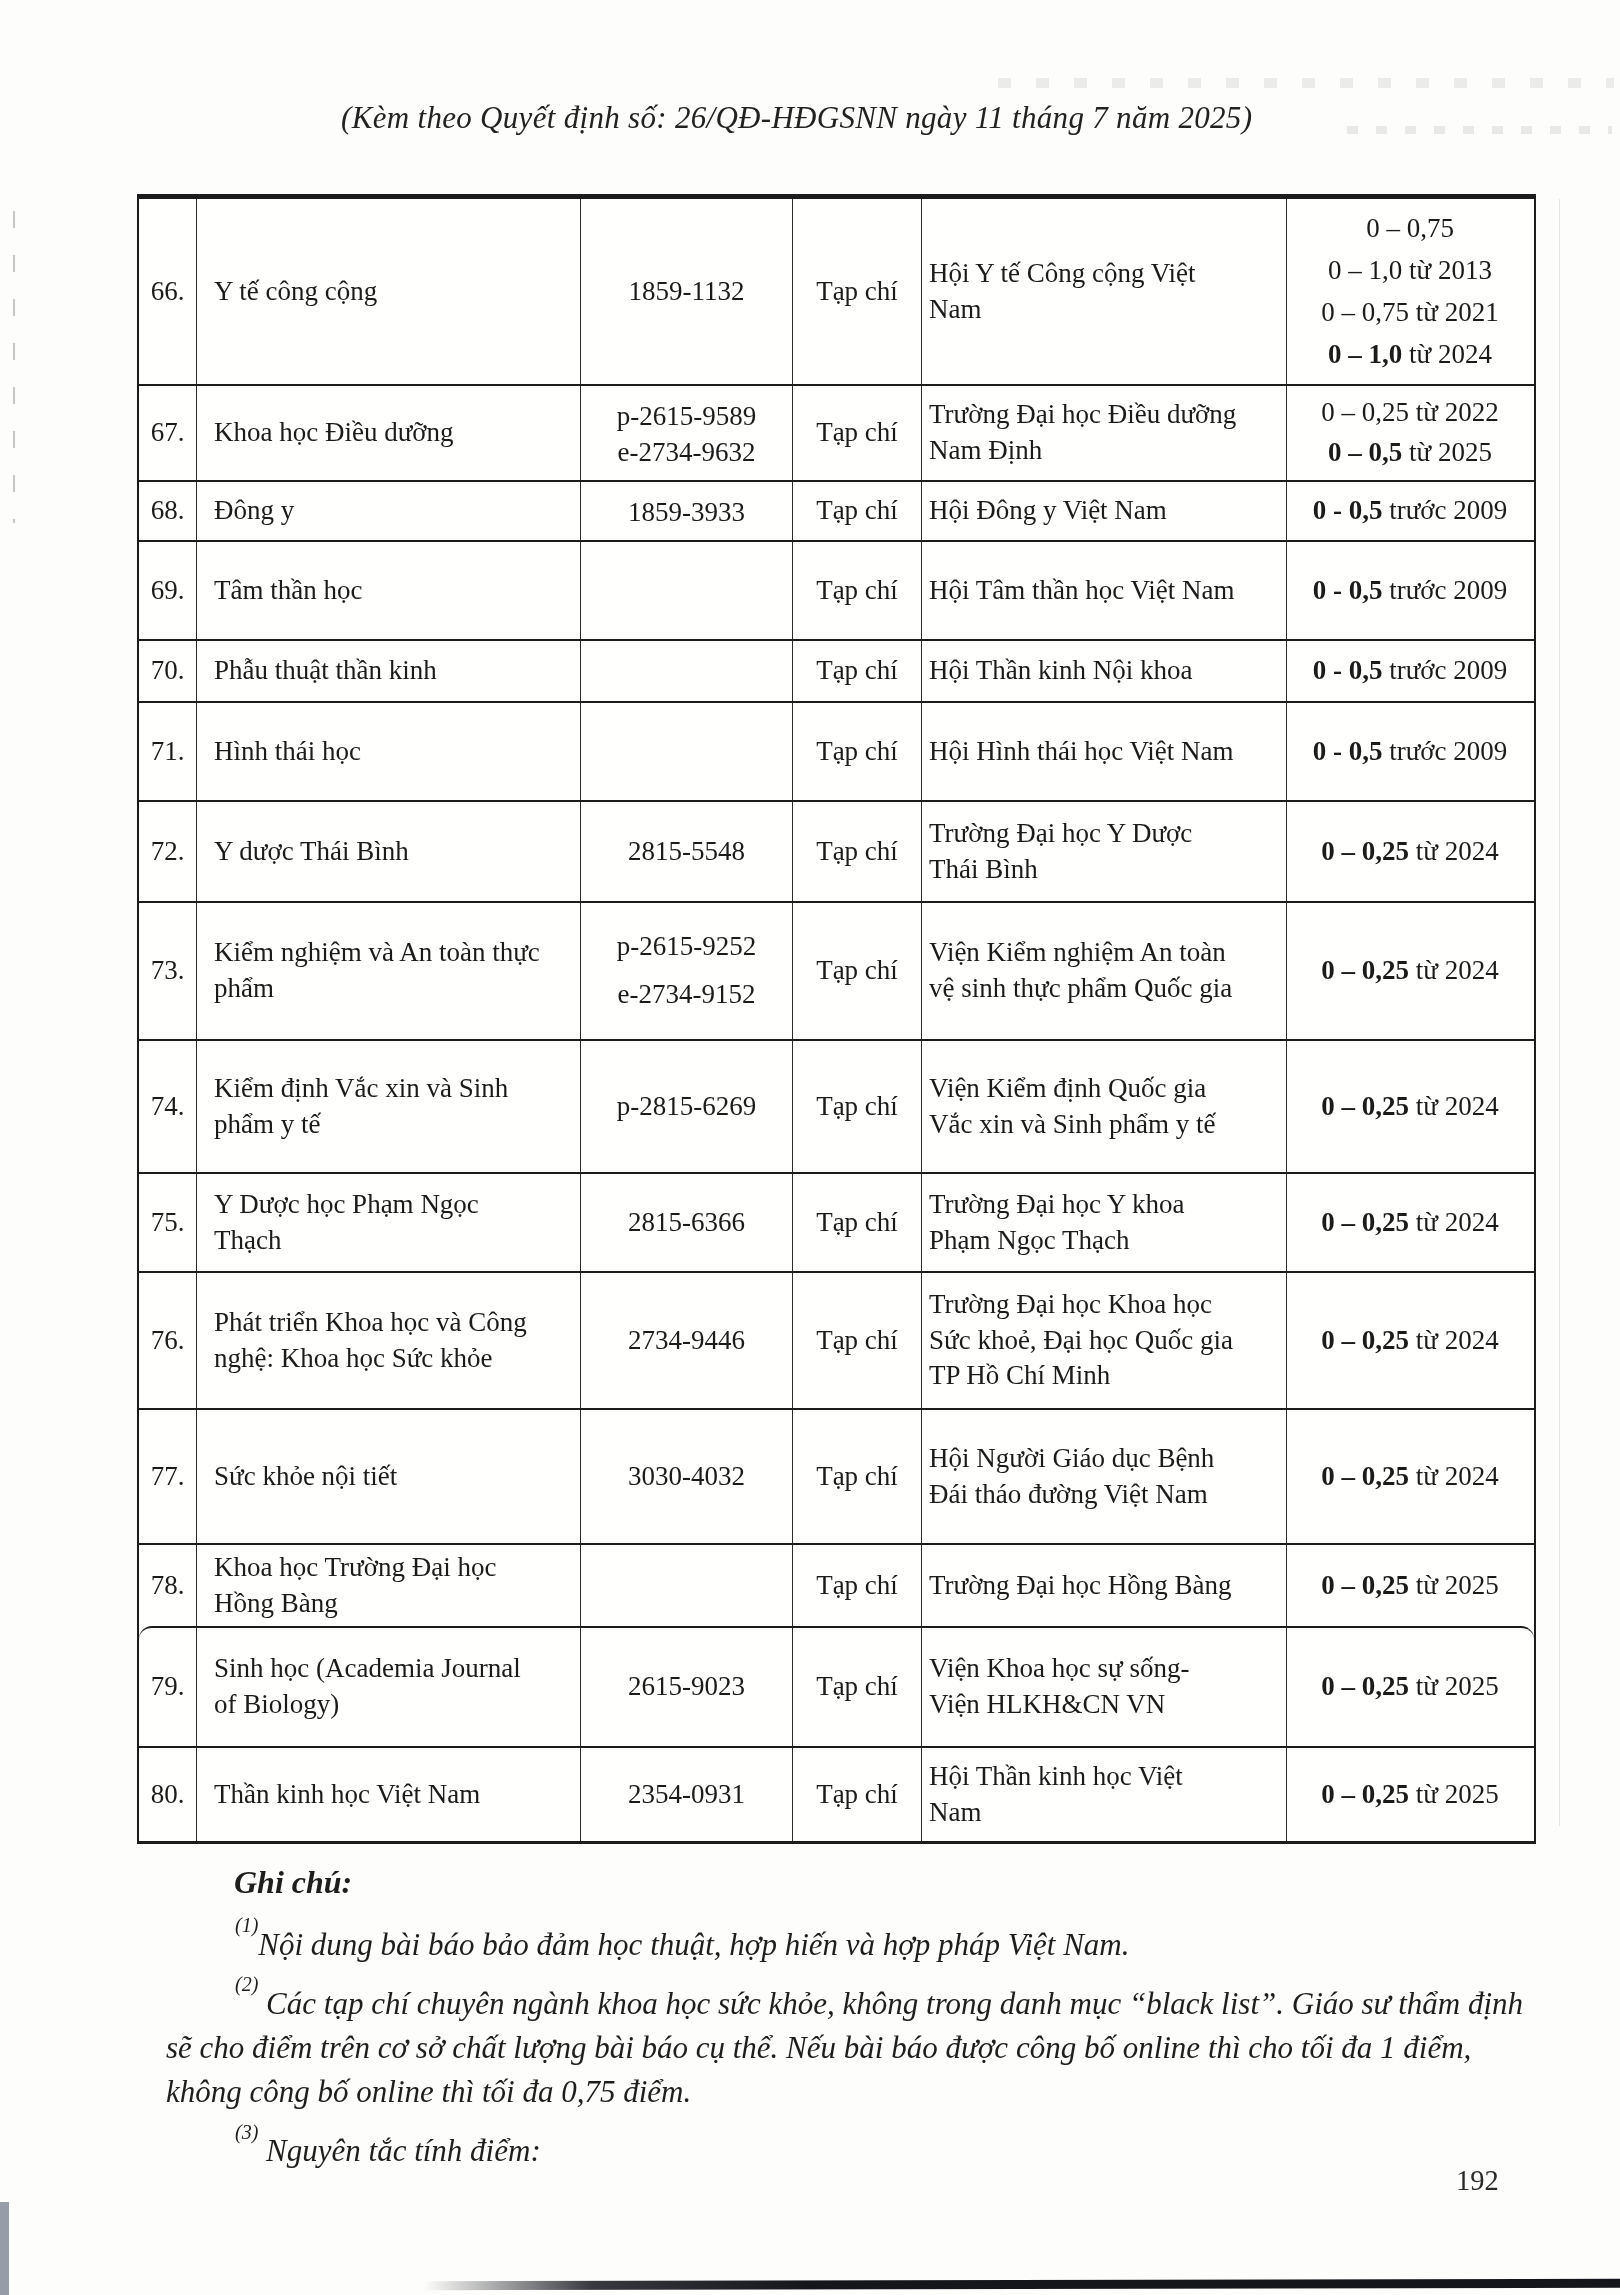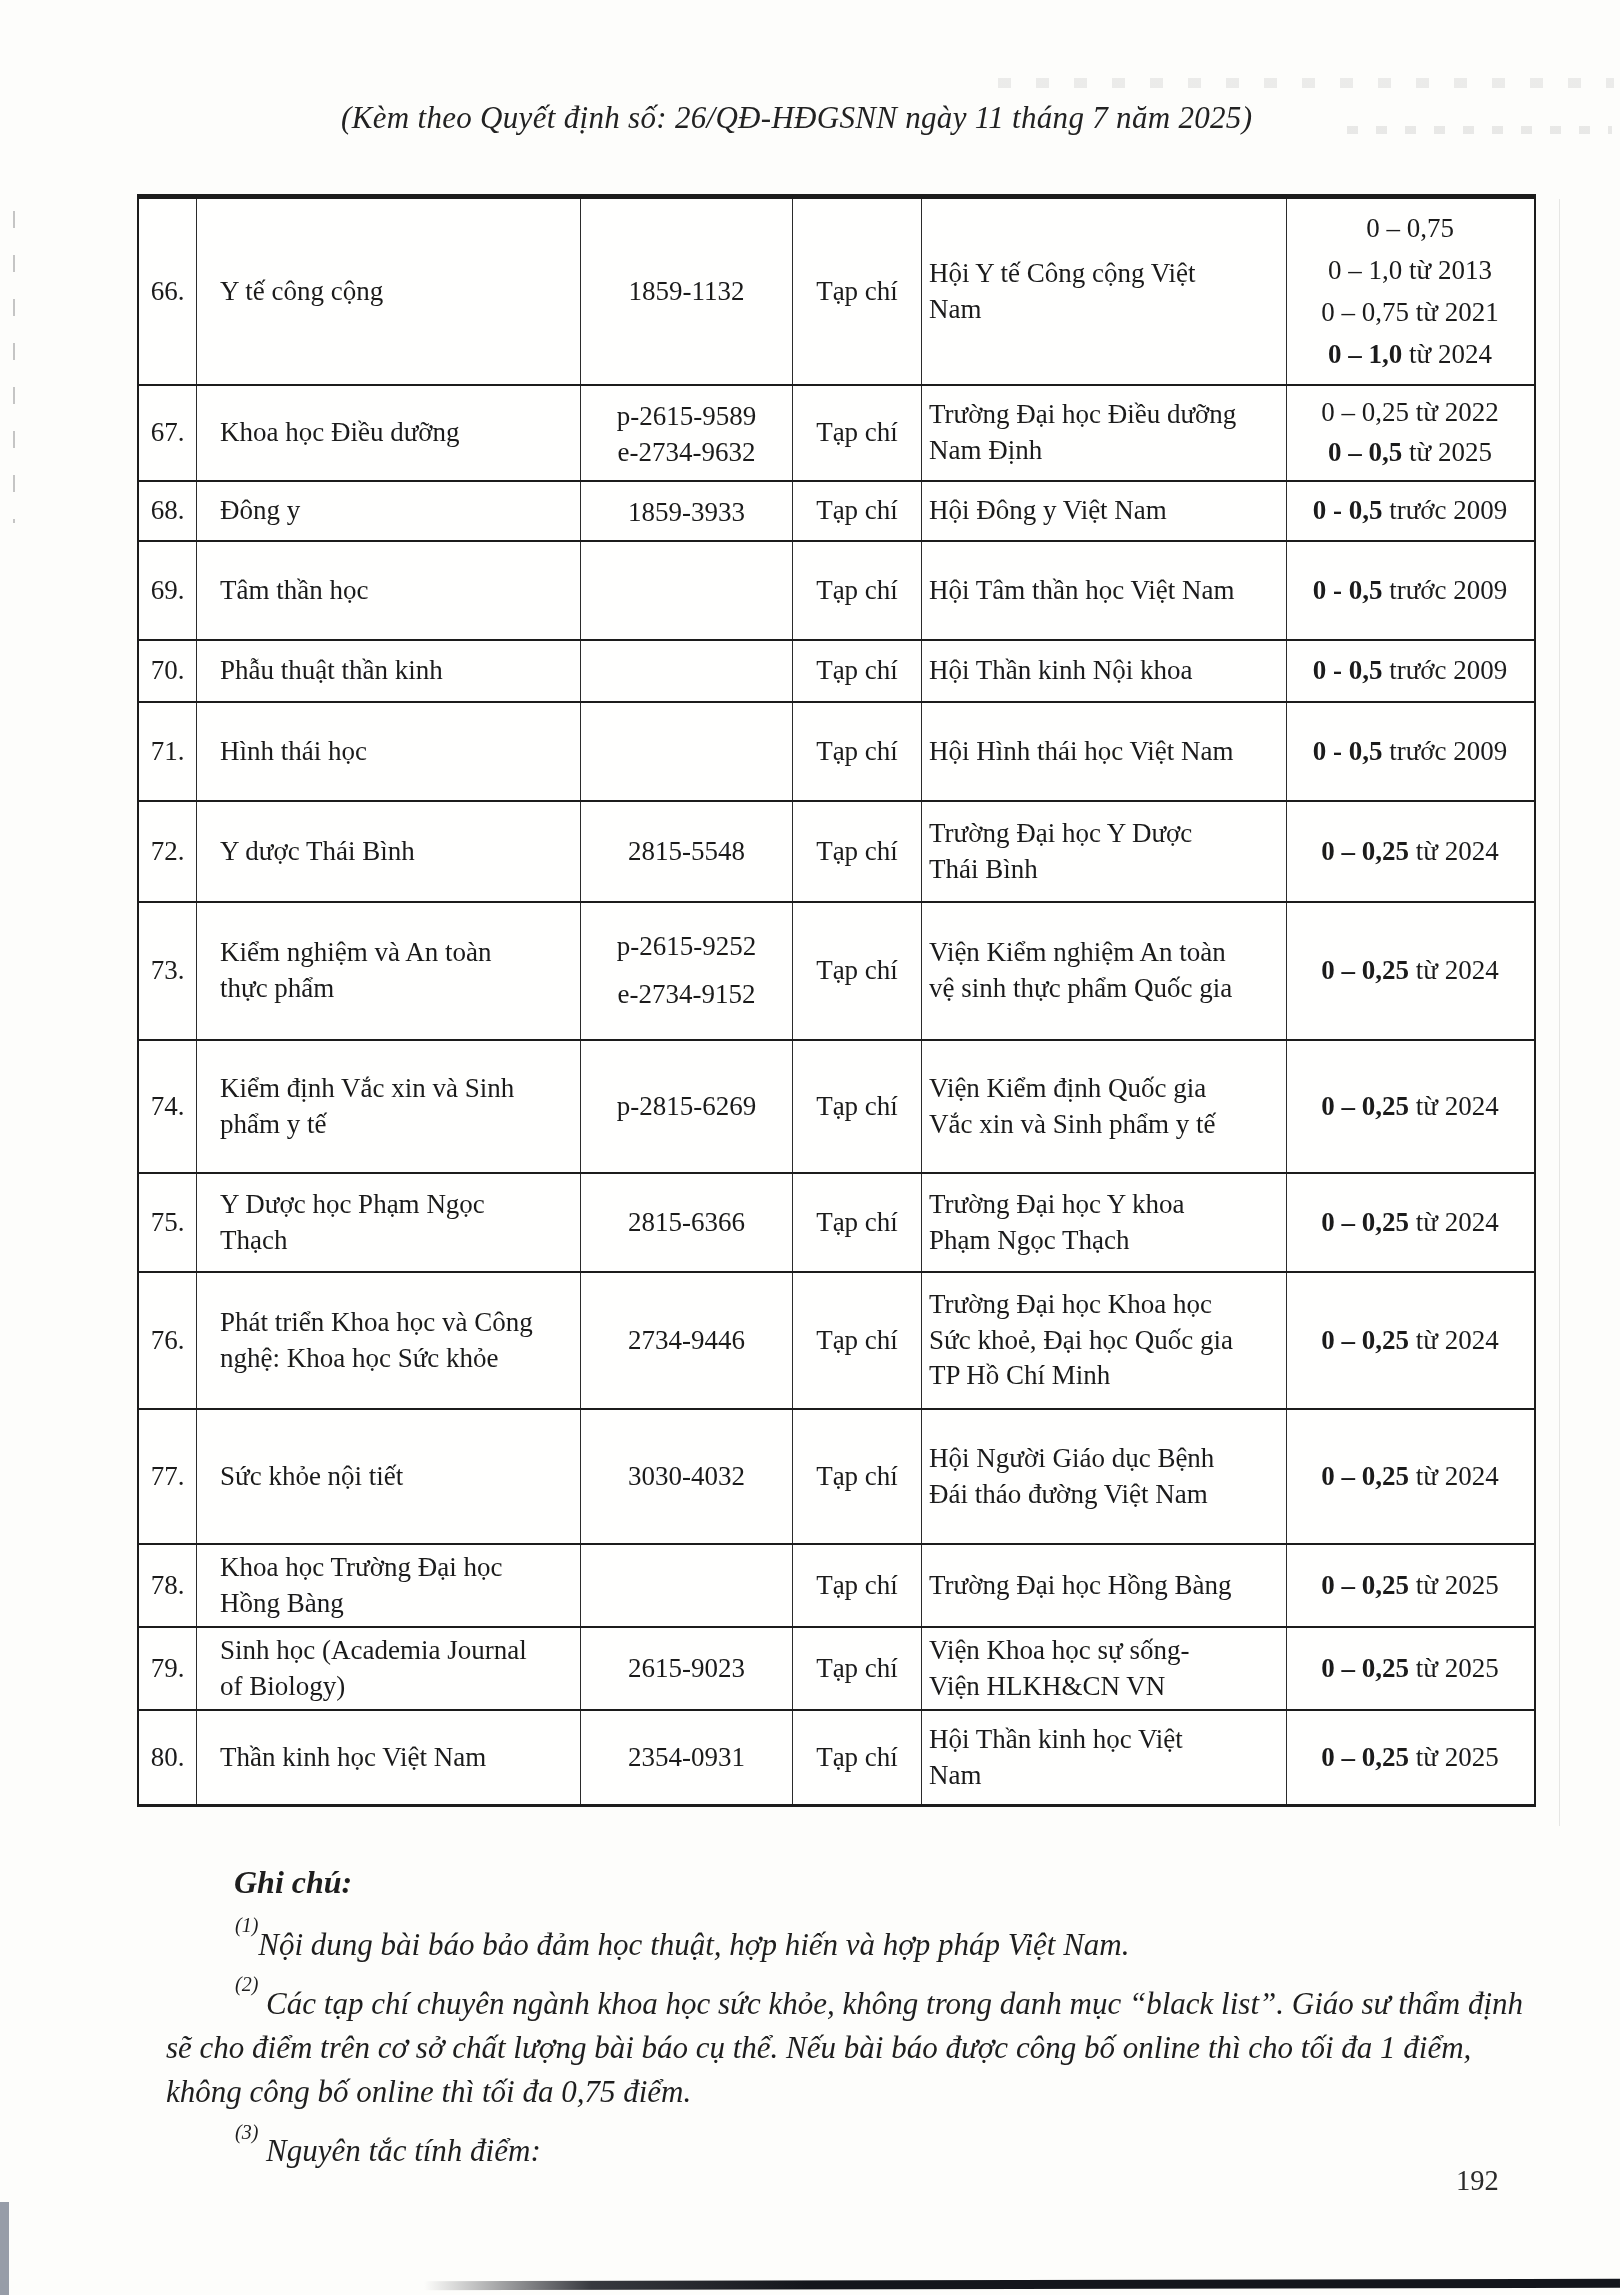--- a/index.html
+++ b/index.html
@@ -15,21 +15,21 @@
   
   .journal-table{position:absolute;left:137px;top:194px;width:1395px;background:#fffffe;
     border:2px solid #1c1c1c;border-top-width:5.3px;border-bottom-width:3.3px;box-sizing:content-box;}
   .t-row{display:grid;grid-template-columns:57px 384px 212px 129px 365px 247px;
     border-top:2px solid #1c1c1c;box-sizing:border-box;}
   .t-row:first-child{border-top:none;}
   .cell{border-left:1.3px solid #2b2b2b;display:flex;flex-direction:column;justify-content:center;
     padding:4px 9.3px;box-sizing:border-box;font-size:27px;line-height:1.32;overflow:hidden;}
   .cell:first-child{border-left:none;}
   .c-no{align-items:center;padding:4px 1.3px;}
-  .c-name{align-items:flex-start;text-align:left;padding-left:23px;padding-right:38px;}
+  .c-name{align-items:flex-start;text-align:left;padding-left:17px;padding-right:38px;}
   .c-issn{align-items:center;justify-content:space-evenly;text-align:center;padding:13px 4px;}
   .c-type{align-items:center;text-align:left;}
   .c-pub{align-items:flex-start;text-align:left;padding-left:7px;padding-right:44px;}
   .c-score{align-items:center;justify-content:space-evenly;text-align:center;padding:5.3px 2.7px;}
   .score-line{white-space:nowrap;}
   .score-line b{font-weight:bold;}
 
   
   .notes{position:absolute;left:166px;top:1860px;width:1372px;
     font-style:italic;font-size:31px;line-height:1.43;color:#1e1e1e;}
@@ -213,21 +213,21 @@
       <div class="t-row" style="height: 83px;">
         <div class="cell c-no">78.</div>
         <div class="cell c-name">Khoa học Trường Đại học Hồng Bàng</div>
         <div class="cell c-issn"></div>
         <div class="cell c-type">Tạp chí</div>
         <div class="cell c-pub">Trường Đại học Hồng Bàng</div>
         <div class="cell c-score">
           <div class="score-line"><b>0 – 0,25</b><span> từ 2025</span></div>
         </div>
       </div>
-      <div class="t-row" style="height: 83px;">
+      <div class="t-row" style="height: 120px; border-radius: 13px;">
         <div class="cell c-no">79.</div>
         <div class="cell c-name">Sinh học (Academia Journal of Biology)</div>
         <div class="cell c-issn">
           <div class="issn-line">2615-9023</div>
         </div>
         <div class="cell c-type">Tạp chí</div>
         <div class="cell c-pub">Viện Khoa học sự sống- Viện HLKH&amp;CN VN</div>
         <div class="cell c-score">
           <div class="score-line"><b>0 – 0,25</b><span> từ 2025</span></div>
         </div>

